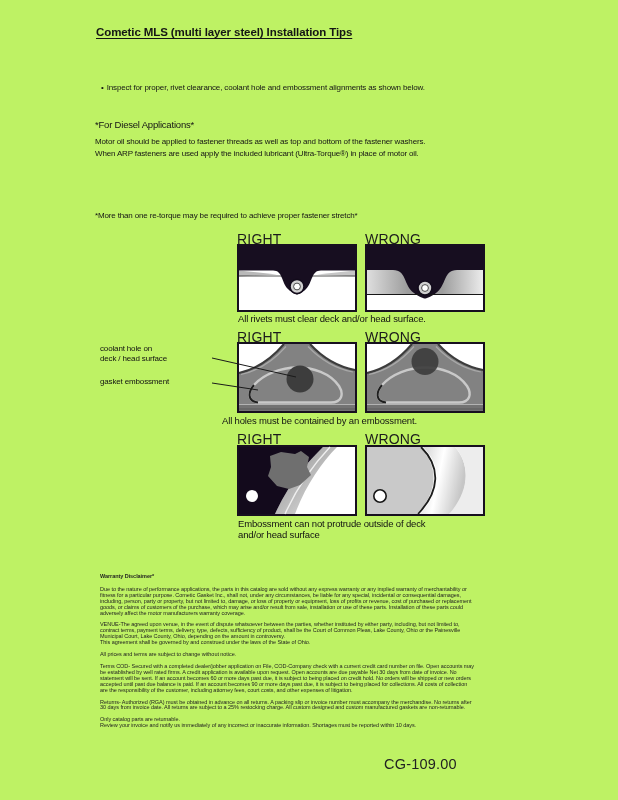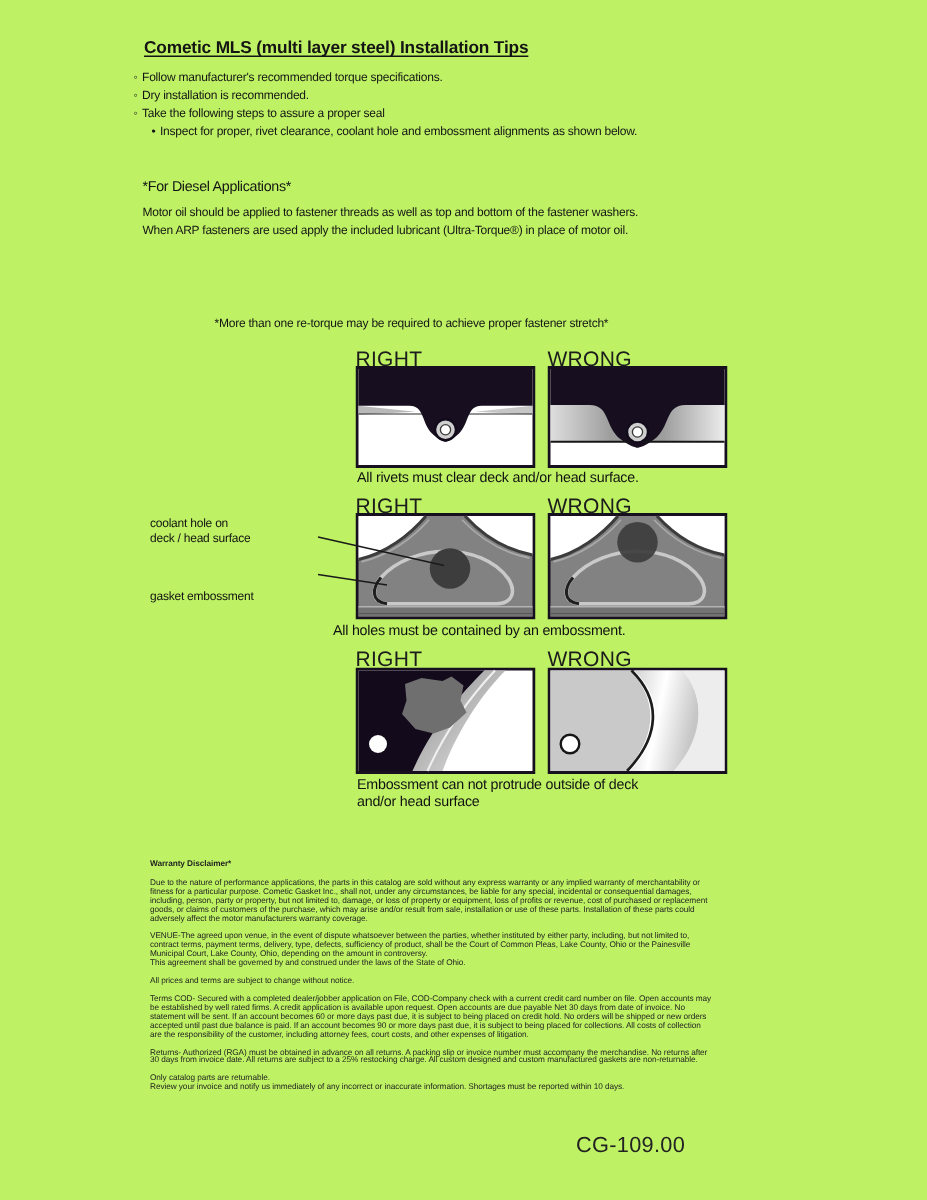--- a/index.html
+++ b/index.html
@@ -15,21 +15,21 @@
   }
   .tips { left:89px; top:46px; font-size:8px; letter-spacing:-0.15px; line-height:12px; }
   .bullet::before { content:"◦"; margin-right:3px; font-size:8px; }
   .subtips { left:101px; top:82px; font-size:8px; letter-spacing:-0.15px; line-height:12px; }
   .subbullet::before { content:"•"; margin-right:3px; font-size:8px; }
 
   .diesel-heading { left:95px; top:119px; font-size:9.5px; font-weight:normal; letter-spacing:-0.2px; }
   .body-para { font-size:8px; letter-spacing:-0.15px; line-height:12px; white-space:pre-line; }
   .para-oil  { left:95px; top:136px; }
   .para-heat { left:95px; top:168px; }
-  .note      { left:95px; top:211px; font-size:8px; letter-spacing:-0.15px;margin-left:48px; }
+  .note      { left:95px; top:211px; font-size:8px; letter-spacing:-0.15px; }
 
   .rw-label { width:120px; text-align:left; font-size:14px; letter-spacing:0.2px; color:#1c1c1c; }
   .diagram { width:120px; display:block; }
   .caption { font-size:9.5px; letter-spacing:-0.15px; line-height:11px; white-space:pre-line; color:#111; }
 
   .ann { width:110px; text-align:left; font-size:8px; line-height:9.5px;
          letter-spacing:-0.15px; white-space:pre-line; color:#111; }
 
   .pointer-overlay { left:0; top:0; width:618px; height:800px; pointer-events:none; }
 
@@ -40,25 +40,20 @@
 
   .catalog-code { left:384px; top:756px; font-size:14.5px; letter-spacing:0.2px; color:#222; }
 </style>
 </head>
 <body>
 
 <div class="page">
 
   <div class="abs title">Cometic MLS (multi layer steel) Installation Tips</div>
 
-  <div class="abs tips">
-    <div class="bullet">Follow manufacturer's recommended torque specifications.</div>
-    <div class="bullet">Dry installation is recommended.</div>
-    <div class="bullet">Take the following steps to assure a proper seal</div>
-  </div>
   <div class="abs subtips">
     <div class="subbullet">Inspect for proper, rivet clearance, coolant hole and embossment alignments as shown below.</div>
   </div>
 
   <div class="abs diesel-heading">*For Diesel Applications*</div>
   <div class="abs body-para para-oil">Motor oil should be applied to fastener threads as well as top and bottom of the fastener washers.
 When ARP fasteners are used apply the included lubricant (Ultra-Torque®) in place of motor oil.</div>
   <div class="abs note">*More than one re-torque may be required to achieve proper fastener stretch*</div>
 
   <div class="abs rw-label" style="left:237px; top:231px;">RIGHT</div>
@@ -125,21 +120,21 @@
     <circle cx="60" cy="19.5" r="13.5" fill="#3d3d3d" opacity="0.92"></circle>
     <rect x="2" y="62.5" width="116" height="6.5" fill="#737373"></rect>
     <path d="M2,62.5 H118" stroke="#b3b3b3" stroke-width="1"></path>
     <path d="M2,67 H118" stroke="#565656" stroke-width="0.8"></path>
   </svg>
 
   <div class="abs caption" style="left:222px; top:415px;">All holes must be contained by an embossment.</div>
 
   <div class="abs ann" style="left:100px; top:344px;">coolant hole on
 deck / head surface</div>
-  <div class="abs ann" style="left:100px; top:377px;margin-top:16px;">gasket embossment</div>
+  <div class="abs ann" style="left:100px; top:377px;">gasket embossment</div>
 
   <svg class="abs pointer-overlay" viewBox="0 0 618 800">
     <line x1="212" y1="358" x2="296" y2="377" stroke="#1a1a1a" stroke-width="1"></line>
     <line x1="212" y1="383" x2="258" y2="390" stroke="#1a1a1a" stroke-width="1"></line>
   </svg>
 
   <div class="abs rw-label" style="left:237px; top:431px;">RIGHT</div>
   <div class="abs rw-label" style="left:365px; top:431px;">WRONG</div>
 
   <svg class="abs diagram" style="left:237px; top:445px; height:71px;" viewBox="0 0 120 71">

